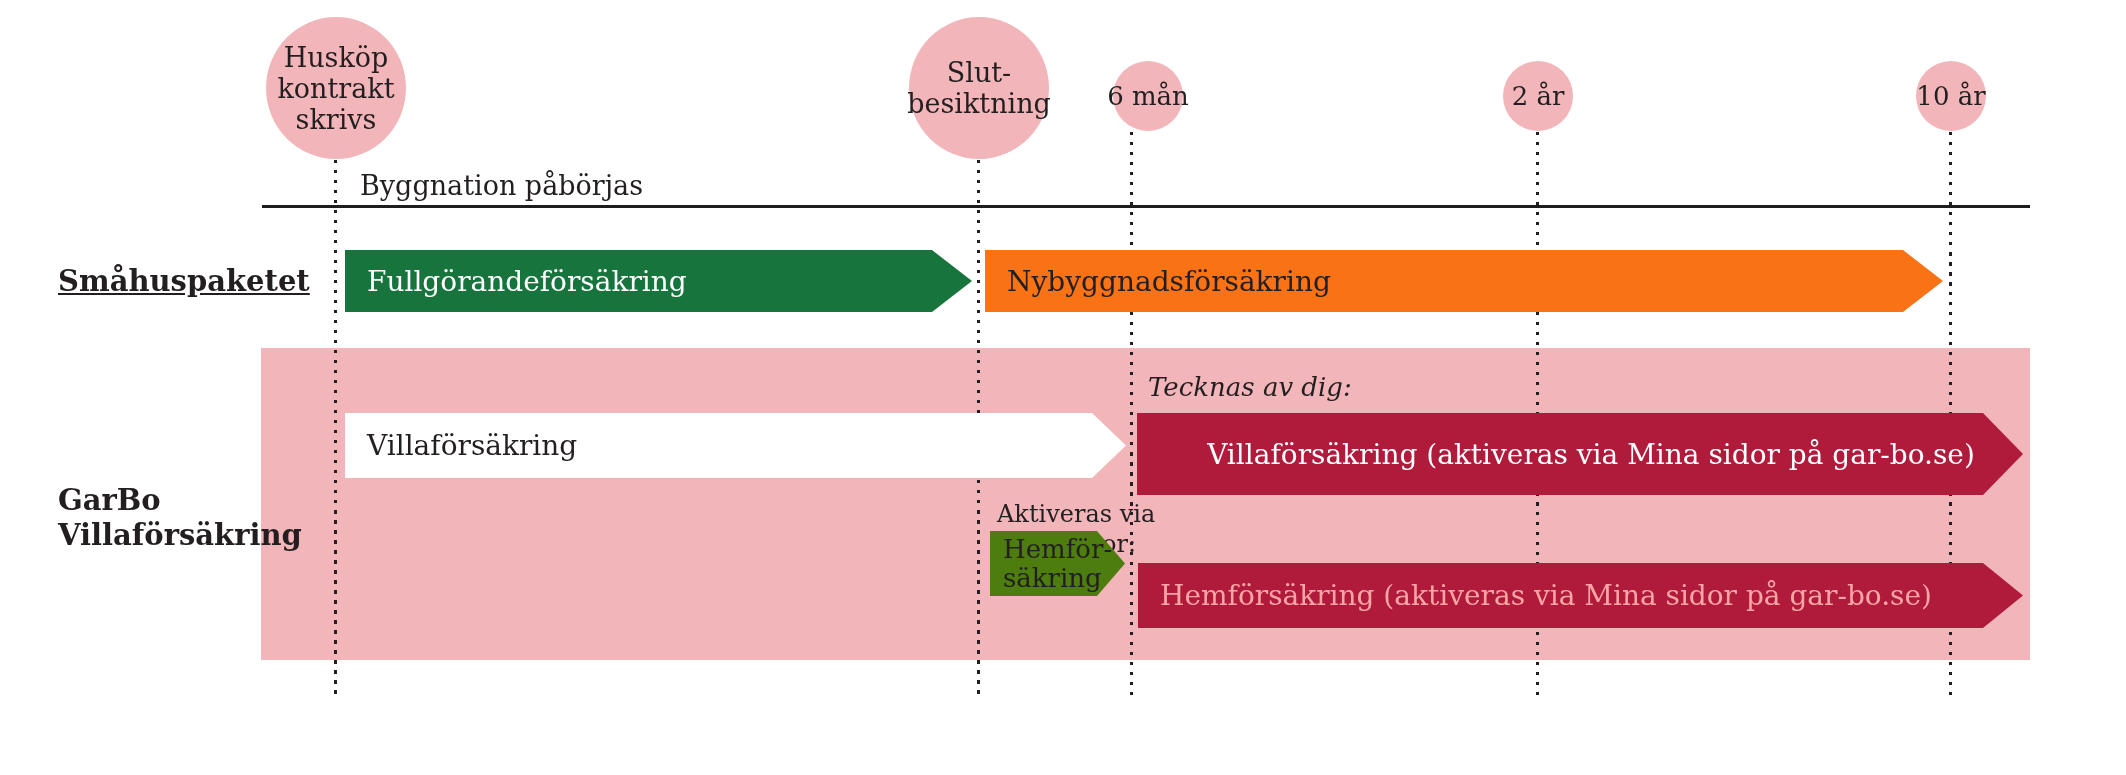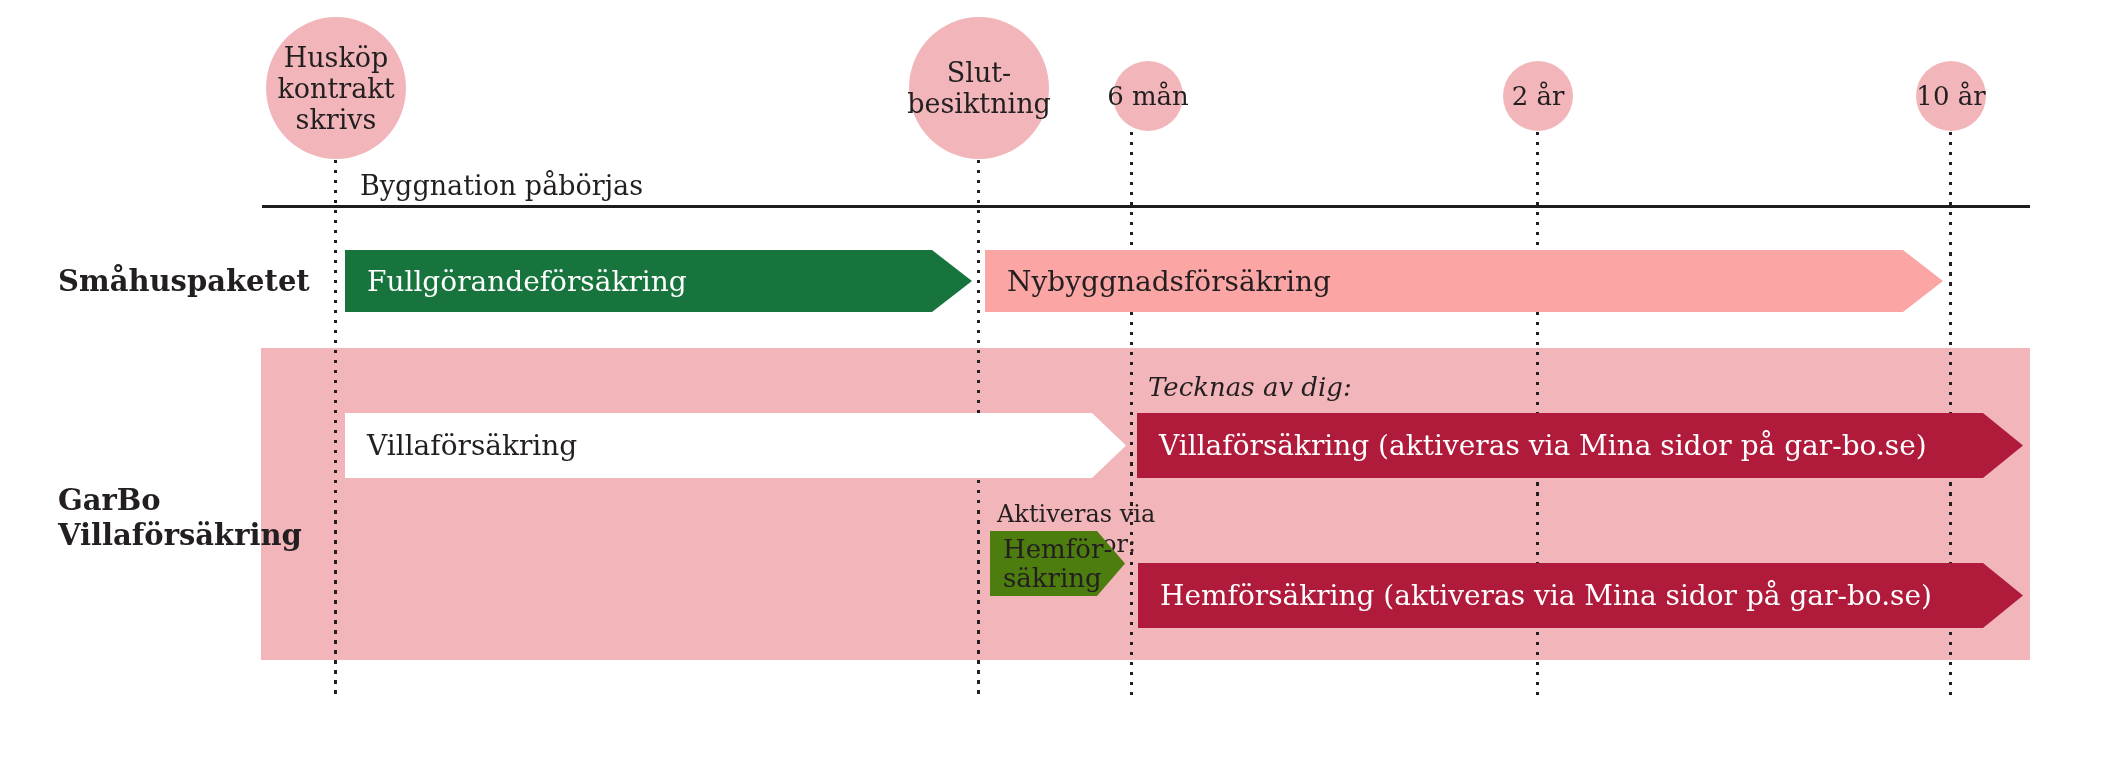--- a/index.html
+++ b/index.html
@@ -97,44 +97,44 @@
   <div class="circle small" style="left:1097px;top:61px;width:70px;height:70px;margin-left:16px;">
     <span>6 mån</span>
   </div>
   <div class="circle small" style="left:1503px;top:61px;width:70px;height:70px;">
     <span>2 år</span>
   </div>
   <div class="circle small" style="left:1916px;top:61px;width:70px;height:70px;">
     <span>10 år</span>
   </div>
 
-  <div class="rowlabel" style="top:264px;">Småhuspaketet</div>
+  <div class="rowlabel" style="top:264px;text-decoration:underline;">Småhuspaketet</div>
 
   <div class="bar tip40" style="left: 345px; top: 250px; width: 627px; height: 62px; background-color: rgb(23, 116, 60);">
     <span style="color: rgb(255, 255, 255);">Fullgörandeförsäkring</span>
   </div>
-  <div class="bar tip40" style="left: 985px; top: 250px; width: 958px; height: 62px; background-color: #fca5a5;">
+  <div class="bar tip40" style="left: 985px; top: 250px; width: 958px; height: 62px; background-color: #f97316;">
     <span style="color: rgb(35, 31, 32);">Nybyggnadsförsäkring</span>
   </div>
 
   <div class="rowlabel" style="top:483px;">GarBo
 Villaförsäkring</div>
 
   <div class="note" style="left:1148px;top:372px;font-style:italic;">Tecknas av dig:</div>
   <div class="note" style="left:997px;top:499px;font-size:24px;line-height:30px;">Aktiveras via
 Mina sidor:</div>
 
   <div class="bar tip34" style="left: 345px; top: 413px; width: 781px; height: 65px; background-color: rgb(255, 255, 255);">
     <span style="color: rgb(35, 31, 32);">Villaförsäkring</span>
   </div>
-  <div class="bar tip40" style="left: 1137px; top: 413px; width: 886px; height: 65px; background-color: rgb(176, 26, 59);">
+  <div class="bar tip40" style="left: 1137px; top: 413px; width: 886px; height: 82px; background-color: rgb(176, 26, 59); justify-content: center;">
     <span style="color: rgb(255, 255, 255);">Villaförsäkring (aktiveras via Mina sidor på gar-bo.se)</span>
   </div>
 
   <div class="bar tip28 multiline" style="left: 990px; top: 531px; width: 135px; height: 65px; background-color: #4d7c0f; align-items: center;">
     <span style="color: rgb(35, 31, 32);">Hemför-
 säkring</span>
   </div>
   <div class="bar tip40" style="left: 1138px; top: 563px; width: 885px; height: 65px; background-color: rgb(176, 26, 59);">
-    <span style="color: #ffffff;">Hemförsäkring (aktiveras via Mina sidor på gar-bo.se)</span>
+    <span style="color: #fca5a5;">Hemförsäkring (aktiveras via Mina sidor på gar-bo.se)</span>
   </div>
 
 </div>
 
 </body></html>

